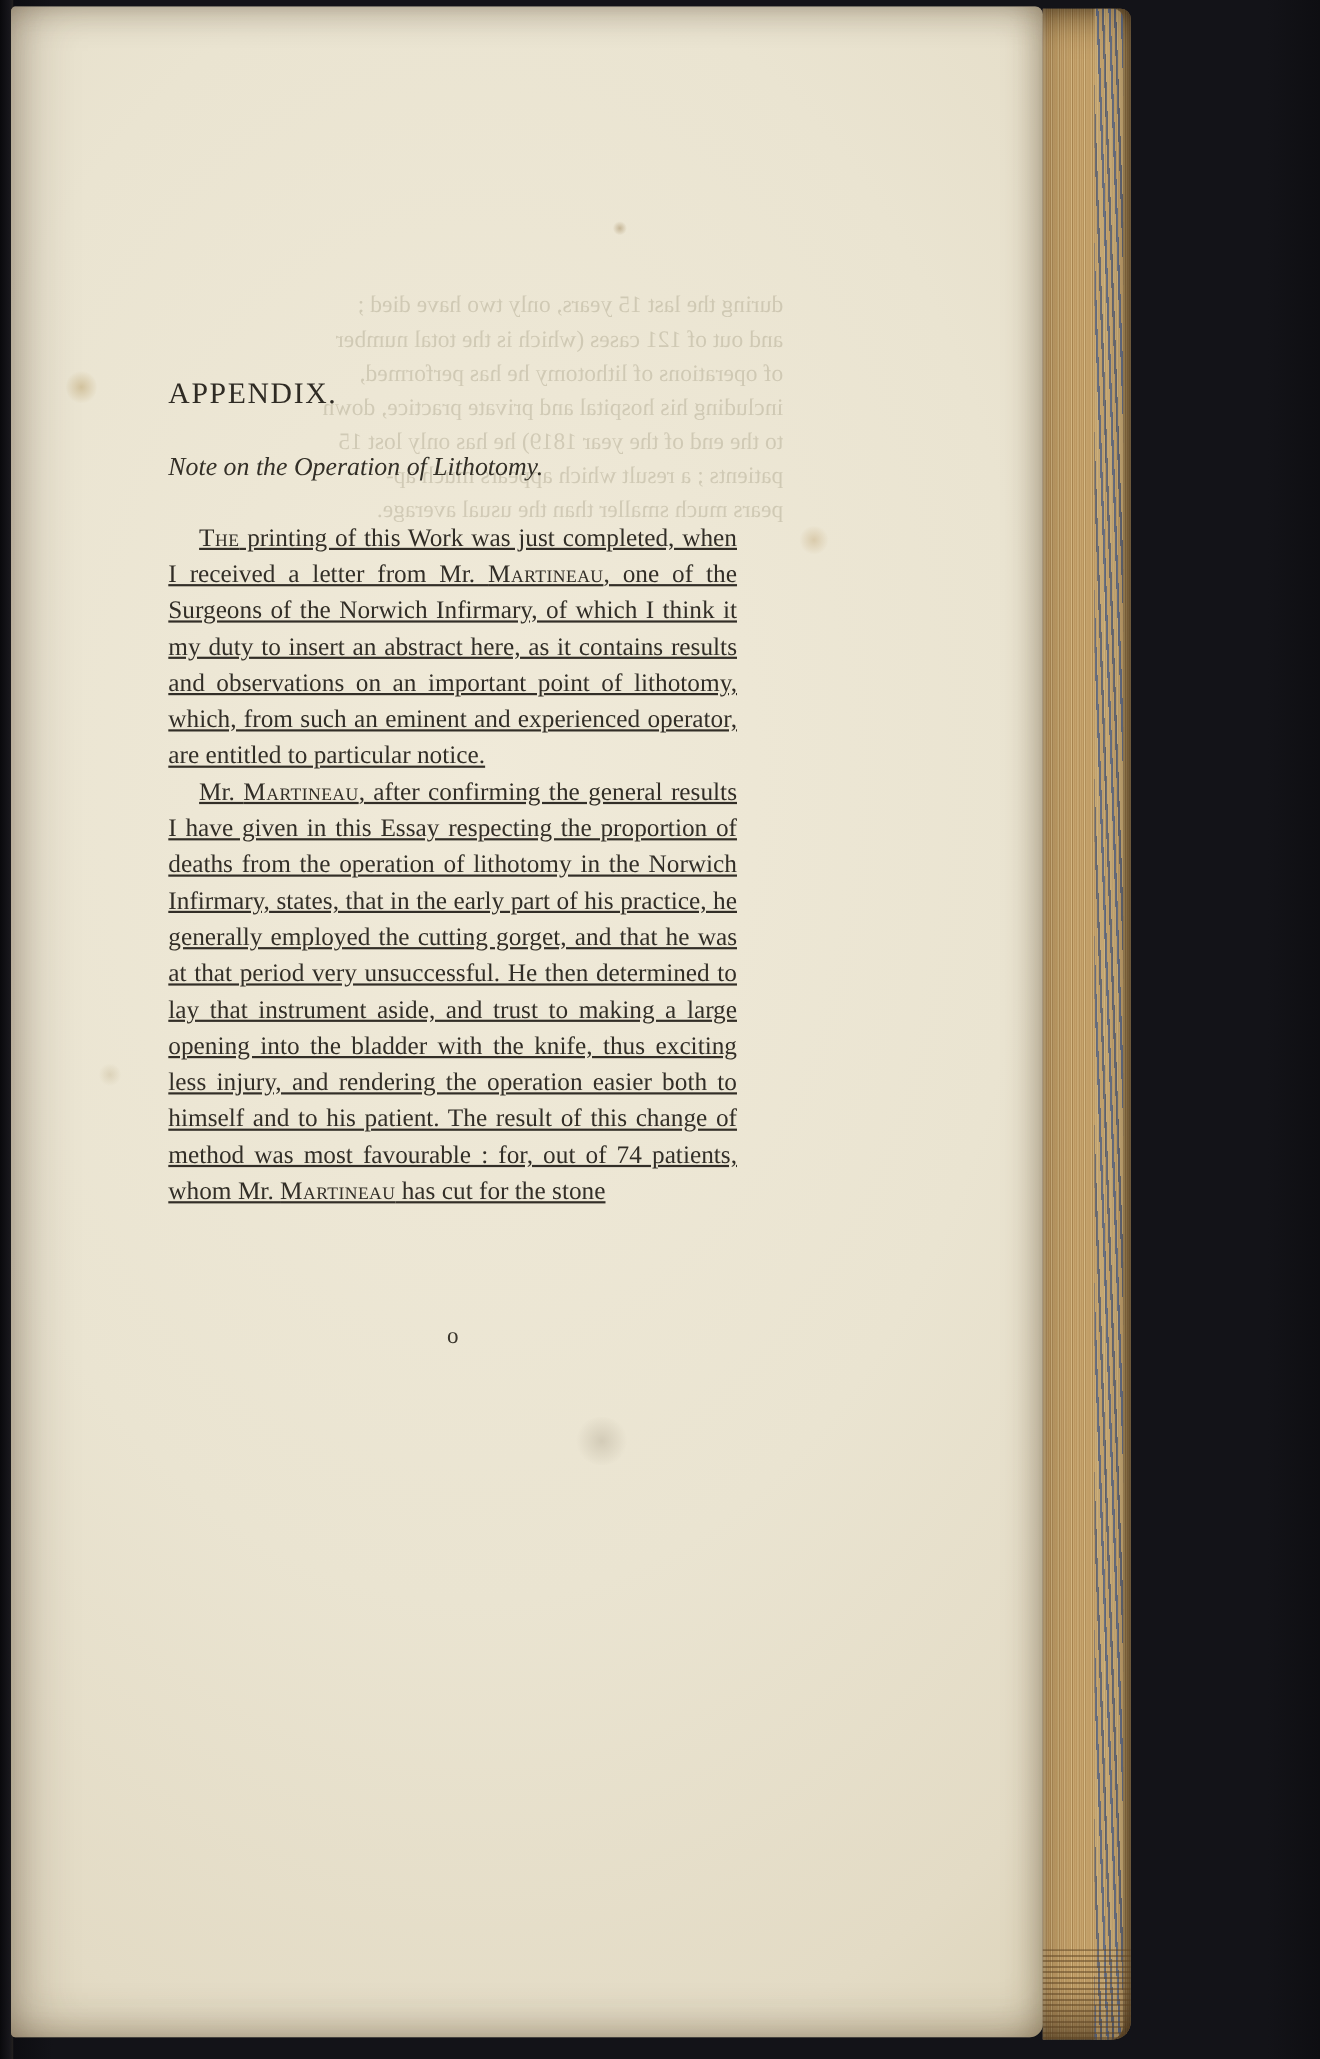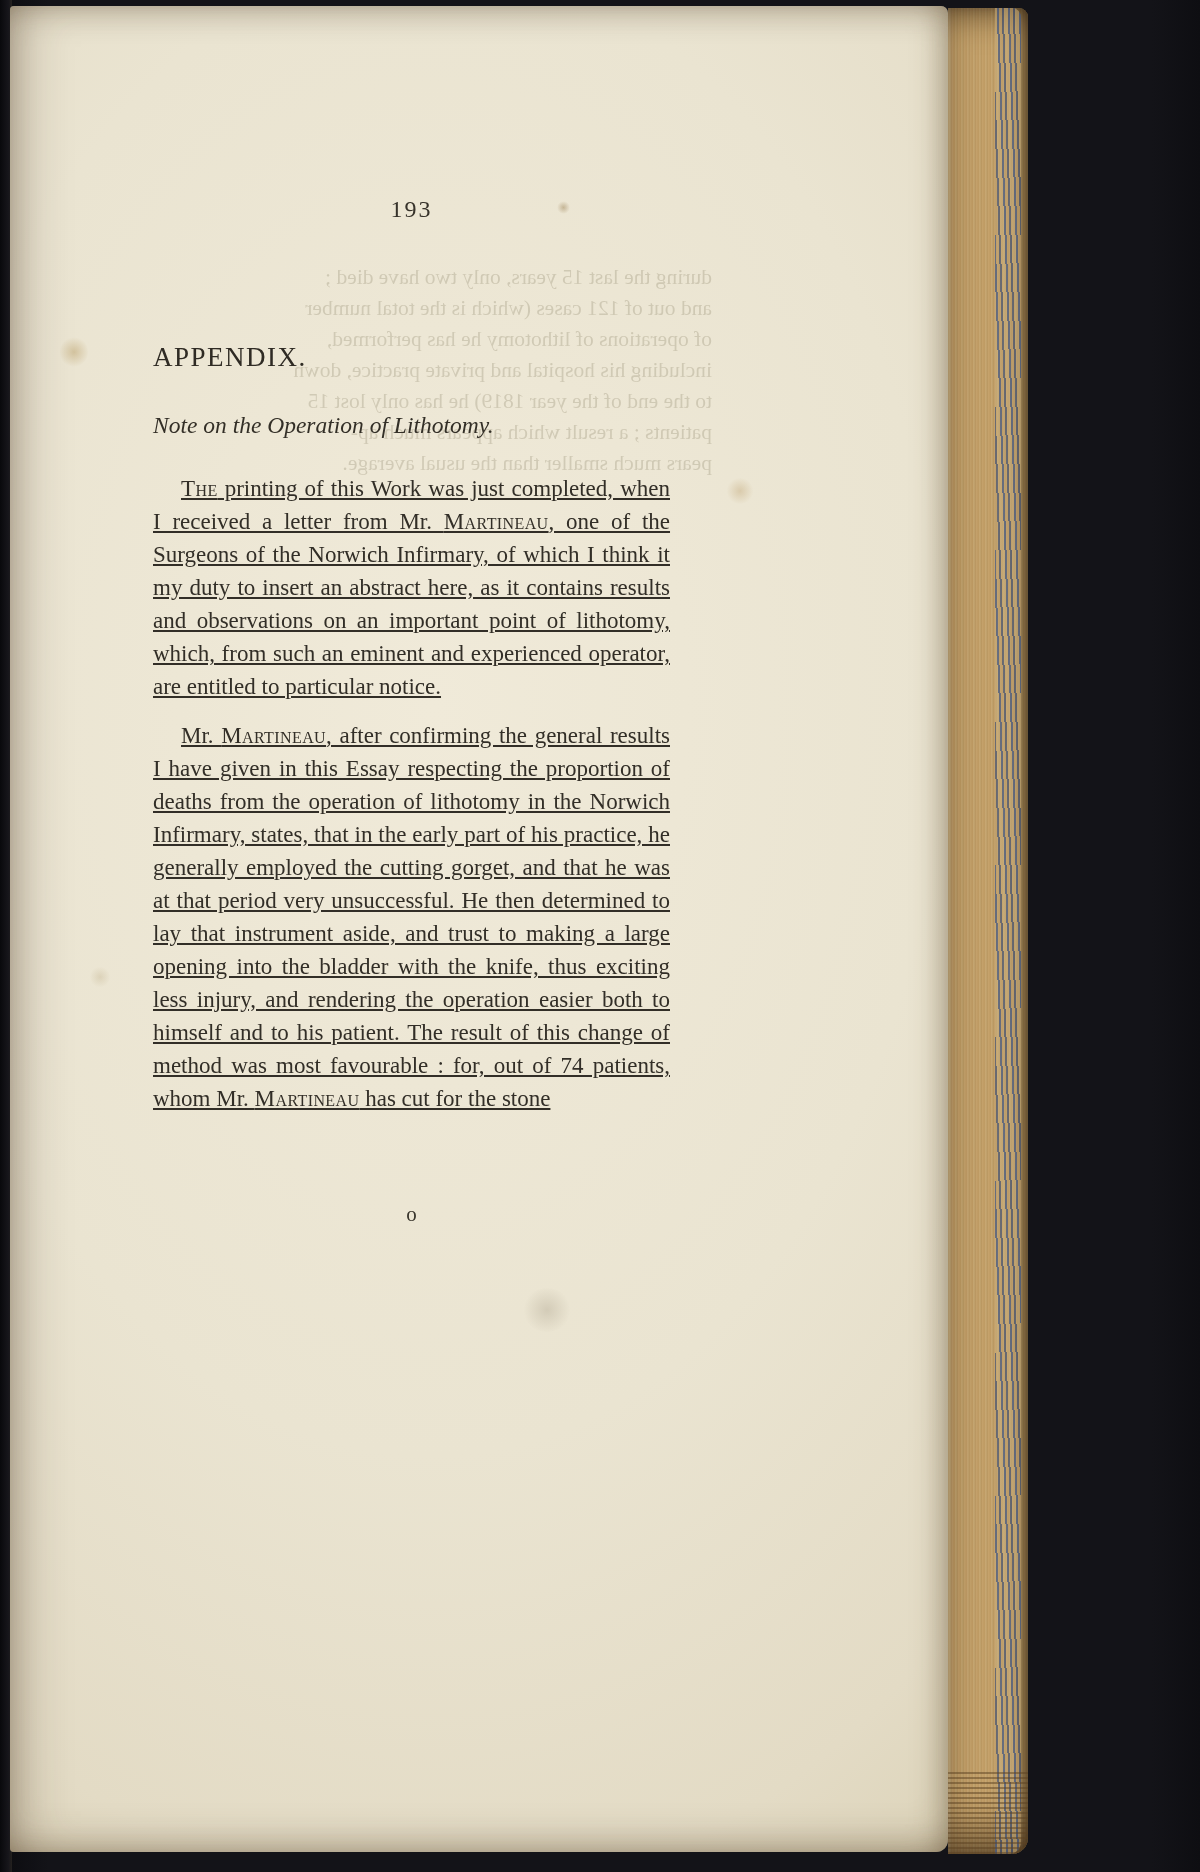--- a/index.html
+++ b/index.html
@@ -87,21 +87,21 @@
     left: 143px;
     top: 466px;
     width: 517px;
     font-size: 23px;
     line-height: 33px;
     text-align: justify;
     color: #322e27;
     text-decoration: underline;
   }
   .para { margin: 0; text-indent: 28px; }
-  .para + .para { margin-top: 16px; }
+  .para + .para { }
   .sc { font-variant: small-caps; letter-spacing: 0.4px; }
 
   .signature {
     position: absolute;
     left: 143px;
     top: 1196px;
     width: 517px;
     text-align: center;
     font-size: 21px;
     color: #3a362d;
@@ -181,21 +181,20 @@
     <div class="ghost">
       <span>during the last 15 years, only two have died ;</span>
       <span>and out of 121 cases (which is the total number</span>
       <span>of operations of lithotomy he has performed,</span>
       <span>including his hospital and private practice, down</span>
       <span>to the end of the year 1819) he has only lost 15</span>
       <span>patients ; a result which appears much ap-</span>
       <span>pears much smaller than the usual average.</span>
     </div>
 
-    <div class="page-number">193</div>
 
     <h1 class="heading">APPENDIX.</h1>
 
     <div class="subheading">Note on the Operation of Lithotomy.</div>
 
     <div class="body-text">
       <p class="para"><span class="sc">The</span><span> printing of this Work was just completed, when I received a letter from Mr. </span><span class="sc">Martineau</span><span>, one of the Surgeons of the Norwich Infirmary, of which I think it my duty to insert an abstract here, as it contains results and observations on an important point of lithotomy, which, from such an eminent and experienced operator, are entitled to particular notice.</span></p>
       <p class="para"><span>Mr. </span><span class="sc">Martineau</span><span>, after confirming the general results I have given in this Essay respecting the proportion of deaths from the operation of lithotomy in the Norwich Infirmary, states, that in the early part of his practice, he generally employed the cutting gorget, and that he was at that period very unsuccessful. He then determined to lay that instrument aside, and trust to making a large opening into the bladder with the knife, thus exciting less injury, and rendering the operation easier both to himself and to his patient. The result of this change of method was most favourable : for, out of 74 patients, whom Mr. </span><span class="sc">Martineau</span><span> has cut for the stone</span></p>
     </div>
 

